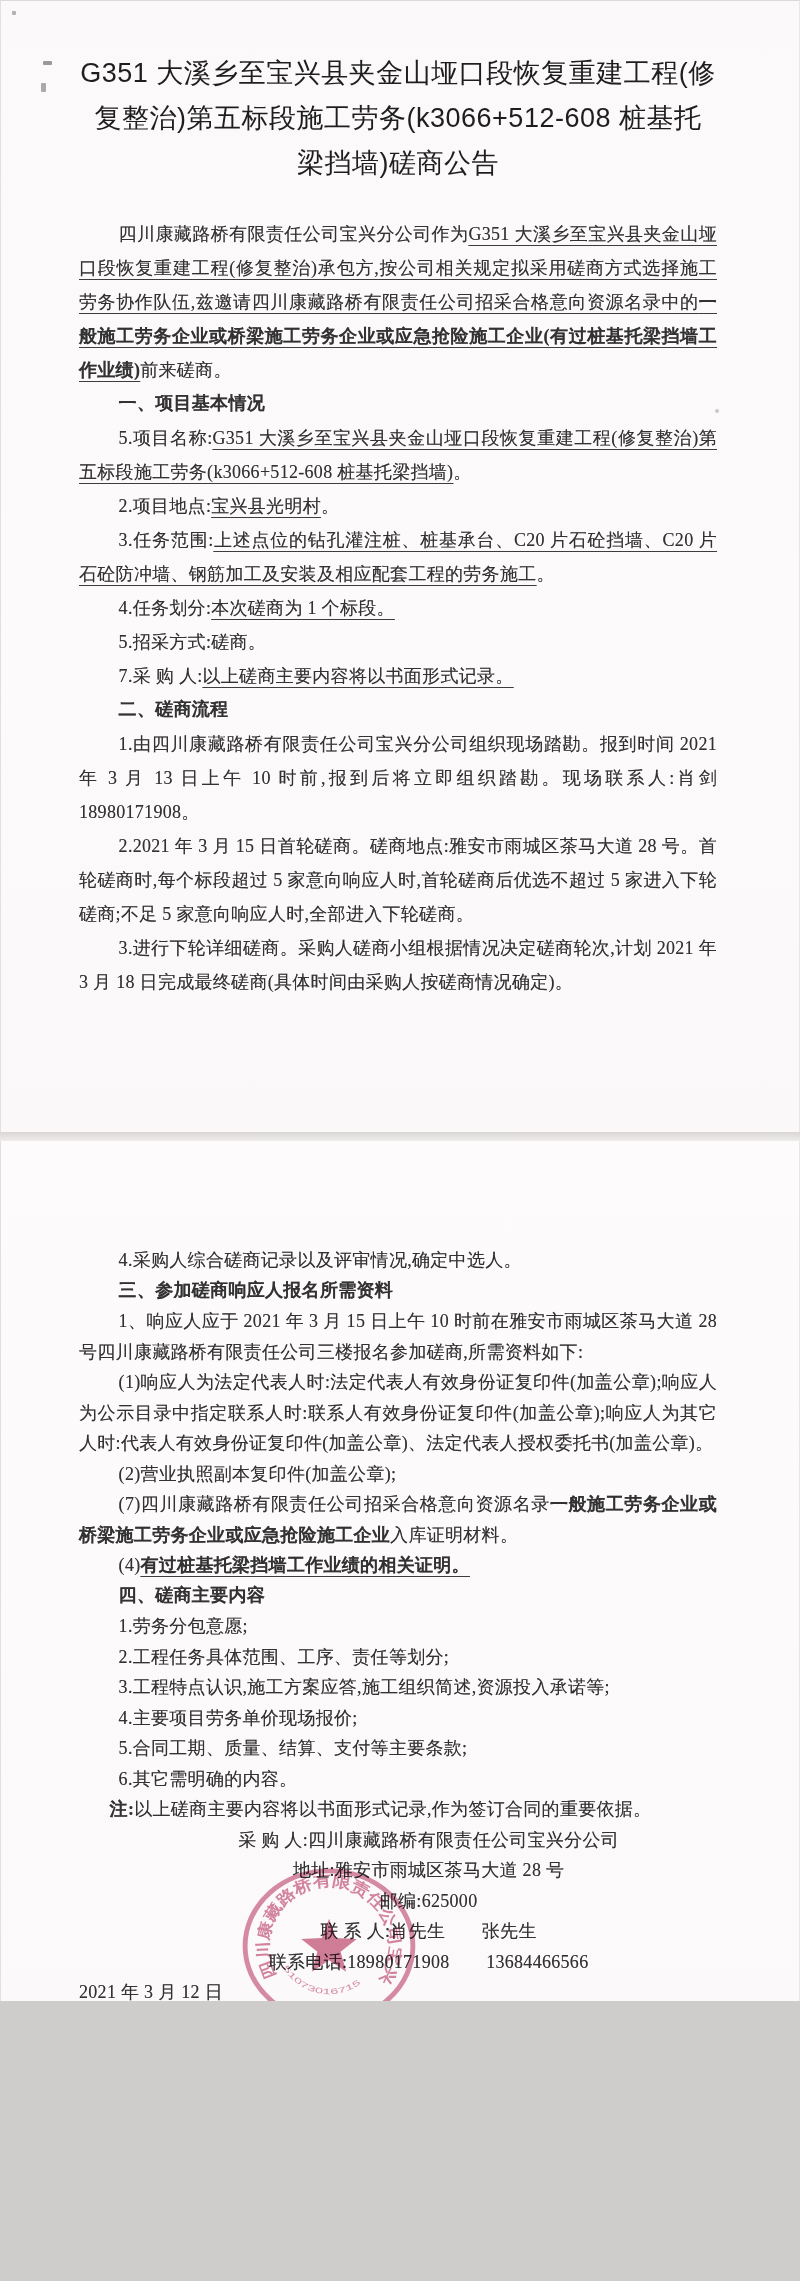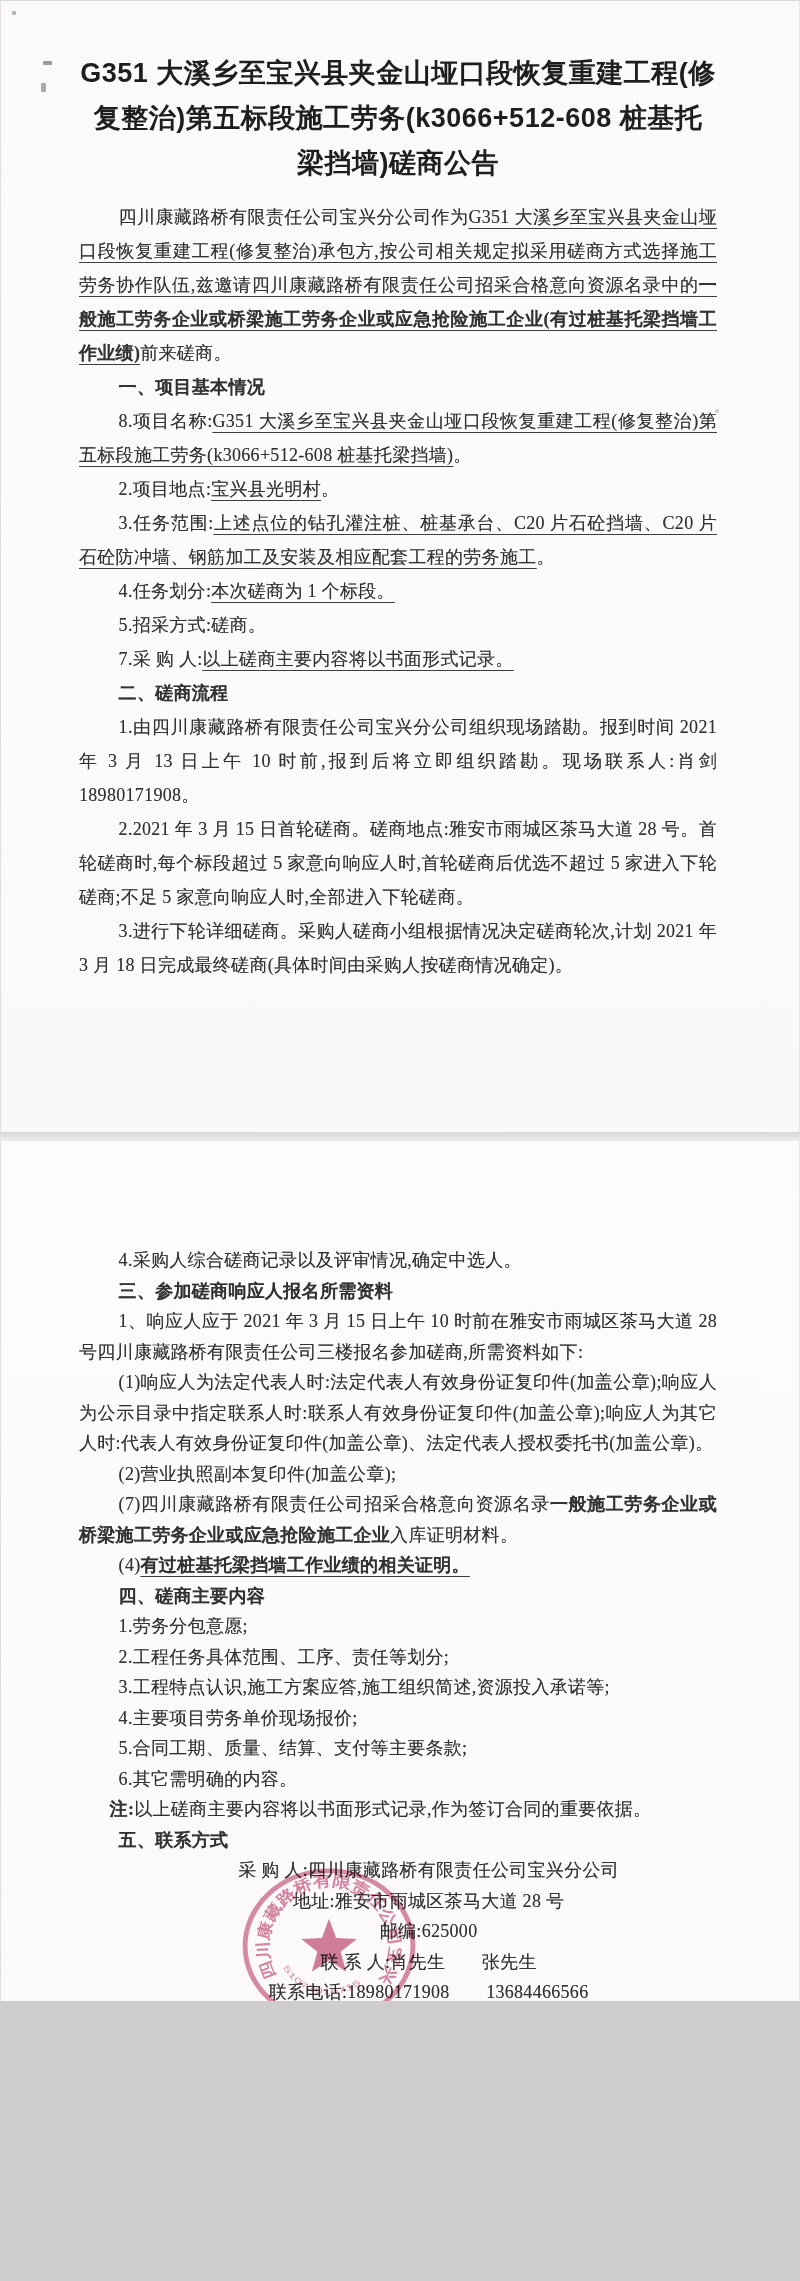--- a/index.html
+++ b/index.html
@@ -6,28 +6,28 @@
   body{width:800px;font-family:"Liberation Serif","DejaVu Serif",serif;}
   .scan{width:800px;}
   .page{position:relative;background:#fcfafa;box-sizing:border-box;overflow:hidden;
         border-left:1px solid #e3dfdf;border-right:1px solid #eae6e6;}
   .page1{height:1132px;padding:50px 82px 0 78px;border-top:1px solid #dcd8d8;
          background:linear-gradient(180deg,#fbf9f9 0%,#fcfafa 60%,#faf8f8 100%);}
   .seam{height:9px;background:linear-gradient(#dad6d6,#efecec);}
   .page2{height:860px;padding:104px 82px 4px 78px;
          background:linear-gradient(180deg,#fdfbfb 0%,#fcf9fa 100%);}
   .title{font-family:"Liberation Sans","DejaVu Sans",sans-serif;font-size:27px;line-height:45px;
-         font-weight:bold;color:#1e1e1e;text-align:center;margin:0 0 14px 0;letter-spacing:.5px;}
+         font-weight:normal;color:#1e1e1e;text-align:center;margin:0 0 31px 0;letter-spacing:.5px;}
   .title span{display:block;}
   p.body{margin:0;font-size:18px;line-height:34px;color:#333232;text-align:justify;
          letter-spacing:.3px;text-shadow:0 0 .4px rgba(70,70,70,.55);}
   .page2 p.body{line-height:30.5px;}
   .indent{text-indent:2.2em;}
   .note-indent{text-indent:1.7em;}
-  .heading{font-weight:bold;color:#232323;text-indent:2.2em;}
+  .heading{font-weight:bold;color:#232323;text-indent:2.2em;font-family:Liberation Mono, monospace;}
   .u{text-decoration:underline;text-underline-offset:5px;text-decoration-thickness:1.2px;
      text-decoration-color:#3d3d3d;}
   .b{font-weight:bold;}
   .contact p{margin-left:3.4em;text-indent:0;text-align:center;line-height:31px;}
   .date{margin:38px 0 0 339px;font-size:17.5px;letter-spacing:1px;color:#343434;}
   .stamp{position:absolute;left:237px;top:725px;width:182px;height:160px;
          mix-blend-mode:multiply;opacity:.88;}
   .speck{position:absolute;background:#4a4a4a;border-radius:1px;}
   .sp1{left:42px;top:60px;width:9px;height:4px;opacity:.55;}
   .sp2{left:40px;top:82px;width:5px;height:9px;opacity:.45;}
@@ -47,21 +47,21 @@
 
     <h1 class="title">
       <span>G351 大溪乡至宝兴县夹金山垭口段恢复重建工程(修</span>
       <span>复整治)第五标段施工劳务(k3066+512-608 桩基托</span>
       <span>梁挡墙)磋商公告</span>
     </h1>
 
     <p class="body indent"><span>四川康藏路桥有限责任公司宝兴分公司作为</span><span class="u">G351 大溪乡至宝兴县夹金山垭口段恢复重建工程(修复整治)承包方,按公司相关规定拟采用磋商方式选择施工劳务协作队伍,兹邀请四川康藏路桥有限责任公司招采合格意向资源名录中的</span><span class="u b">一般施工劳务企业或桥梁施工劳务企业或应急抢险施工企业(有过桩基托梁挡墙工作业绩)</span><span>前来磋商。</span></p>
 
     <p class="body heading">一、项目基本情况</p>
-    <p class="body indent"><span>8.项目名称:</span><span class="u">G351 大溪乡至宝兴县夹金山垭口段恢复重建工程(修复整治)第五标段施工劳务(k3066+512-608 桩基托梁挡墙)</span><span>。</span></p>
+    <p class="body indent"><span>5.项目名称:</span><span class="u">G351 大溪乡至宝兴县夹金山垭口段恢复重建工程(修复整治)第五标段施工劳务(k3066+512-608 桩基托梁挡墙)</span><span>。</span></p>
     <p class="body indent"><span>2.项目地点:</span><span class="u">宝兴县光明村</span><span>。</span></p>
     <p class="body indent"><span>3.任务范围:</span><span class="u">上述点位的钻孔灌注桩、桩基承台、C20 片石砼挡墙、C20 片石砼防冲墙、钢筋加工及安装及相应配套工程的劳务施工</span><span>。</span></p>
     <p class="body indent"><span>4.任务划分:</span><span class="u">本次磋商为 1 个标段。</span></p>
     <p class="body indent"><span>5.招采方式:磋商。</span></p>
     <p class="body indent"><span>7.采 购 人:</span><span class="u">以上磋商主要内容将以书面形式记录。</span></p>
 
     <p class="body heading">二、磋商流程</p>
     <p class="body indent"><span>1.由四川康藏路桥有限责任公司宝兴分公司组织现场踏勘。报到时间 2021 年 3 月 13 日上午 10 时前,报到后将立即组织踏勘。现场联系人:肖剑 18980171908。</span></p>
     <p class="body indent"><span>2.2021 年 3 月 15 日首轮磋商。磋商地点:雅安市雨城区茶马大道 28 号。首轮磋商时,每个标段超过 5 家意向响应人时,首轮磋商后优选不超过 5 家进入下轮磋商;不足 5 家意向响应人时,全部进入下轮磋商。</span></p>
     <p class="body indent"><span>3.进行下轮详细磋商。采购人磋商小组根据情况决定磋商轮次,计划 2021 年 3 月 18 日完成最终磋商(具体时间由采购人按磋商情况确定)。</span></p>
@@ -82,21 +82,20 @@
     <p class="body heading">四、磋商主要内容</p>
     <p class="body indent"><span>1.劳务分包意愿;</span></p>
     <p class="body indent"><span>2.工程任务具体范围、工序、责任等划分;</span></p>
     <p class="body indent"><span>3.工程特点认识,施工方案应答,施工组织简述,资源投入承诺等;</span></p>
     <p class="body indent"><span>4.主要项目劳务单价现场报价;</span></p>
     <p class="body indent"><span>5.合同工期、质量、结算、支付等主要条款;</span></p>
     <p class="body indent"><span>6.其它需明确的内容。</span></p>
 
     <p class="body note-indent"><span class="b">注:</span><span>以上磋商主要内容将以书面形式记录,作为签订合同的重要依据。</span></p>
 
-    <p class="body heading">五、联系方式</p>
     <div class="contact">
       <p class="body">采 购 人:四川康藏路桥有限责任公司宝兴分公司</p>
       <p class="body">地址:雅安市雨城区茶马大道 28 号</p>
       <p class="body">邮编:625000</p>
       <p class="body">联 系 人:肖先生　　张先生</p>
       <p class="body">联系电话:18980171908　　13684466566</p>
     </div>
 
     <p class="body date">2021 年 3 月 12 日</p>
 

